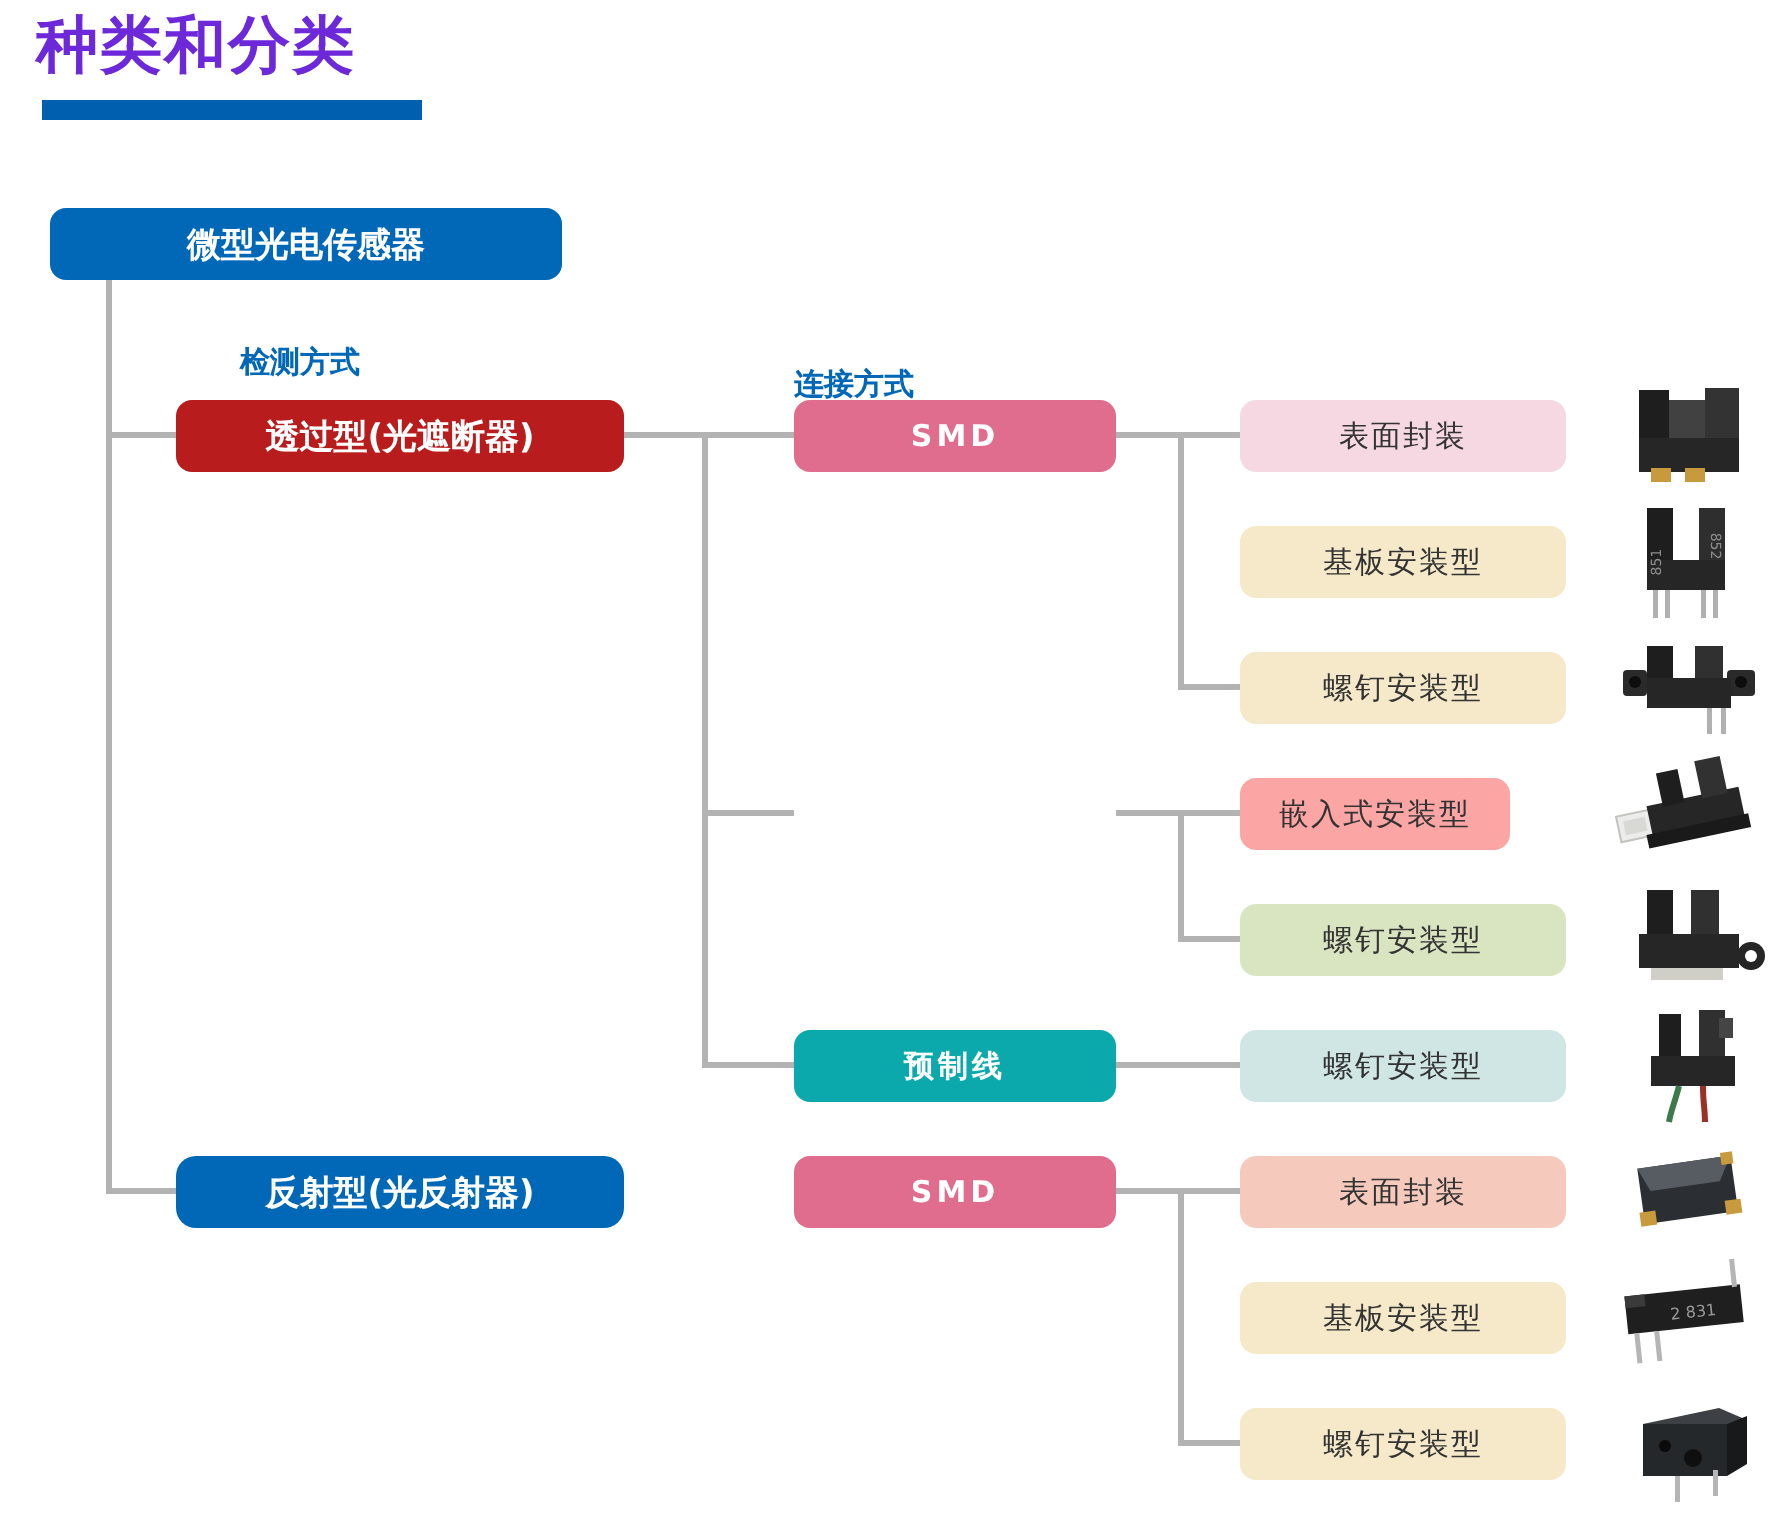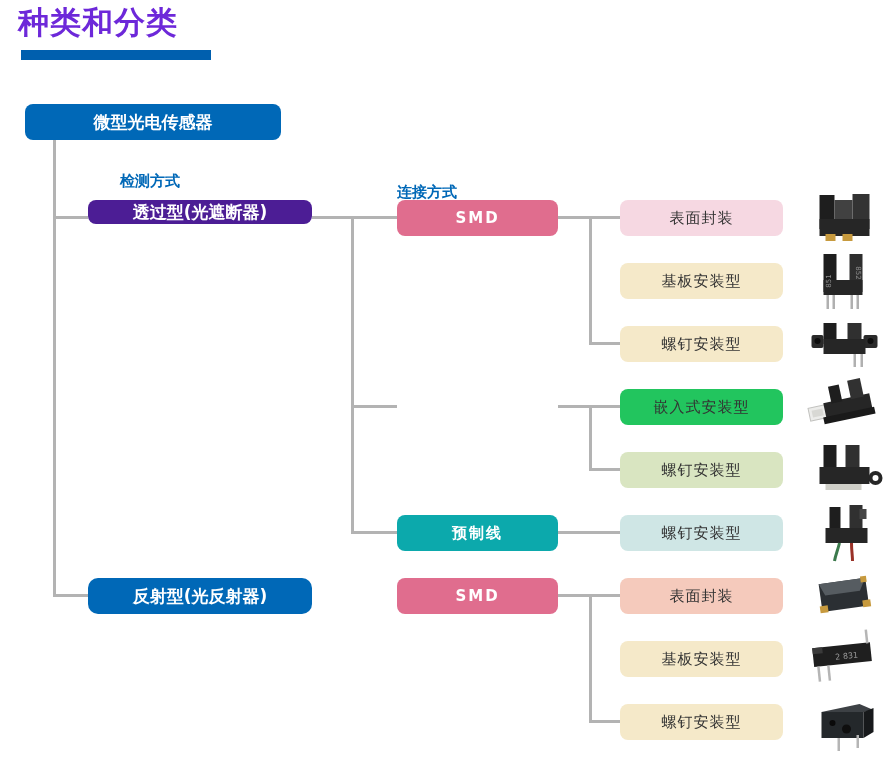--- a/index.html
+++ b/index.html
@@ -51,31 +51,31 @@
   <div class="connector" style="left:558px;top:405px;width:62px;height:3px;"></div>
   <div class="connector" style="left:589px;top:405px;width:3px;height:66px;"></div>
   <div class="connector" style="left:589px;top:468px;width:31px;height:3px;"></div>
   <div class="connector" style="left:558px;top:531px;width:62px;height:3px;"></div>
   <div class="connector" style="left:558px;top:594px;width:62px;height:3px;"></div>
   <div class="connector" style="left:589px;top:594px;width:3px;height:129px;"></div>
   <div class="connector" style="left:589px;top:720px;width:31px;height:3px;"></div>
 
   <div class="node solid" style="left: 25px; top: 104px; width: 256px; height: 36px; background-color: rgb(0, 104, 183);">微型光电传感器</div>
 
-  <div class="node solid" style="left: 88px; top: 200px; width: 224px; height: 24px; background-color: #4c1d95;">透过型(光遮断器)</div>
+  <div class="node solid" style="left: 88px; top: 200px; width: 224px; height: 36px; background-color: #b91c1c;">透过型(光遮断器)</div>
   <div class="node solid" style="left: 88px; top: 578px; width: 224px; height: 36px; background-color: rgb(0, 104, 183); border-radius: 10px;">反射型(光反射器)</div>
 
   <div class="node conn" style="left: 397px; top: 200px; width: 161px; height: 36px; background-color: rgb(224, 109, 142);">SMD</div>
   <div class="node conn" style="left: 397px; top: 515px; width: 161px; height: 36px; background-color: rgb(12, 169, 172);">预制线</div>
   <div class="node conn" style="left: 397px; top: 578px; width: 161px; height: 36px; background-color: rgb(224, 109, 142);">SMD</div>
 
   <div class="node mount" style="left: 620px; top: 200px; width: 163px; height: 36px; background-color: rgb(246, 216, 226);">表面封装</div>
   <div class="node mount" style="left: 620px; top: 263px; width: 163px; height: 36px; background-color: rgb(245, 233, 201);">基板安装型</div>
   <div class="node mount" style="left: 620px; top: 326px; width: 163px; height: 36px; background-color: rgb(245, 233, 201);">螺钉安装型</div>
-  <div class="node mount" style="left: 620px; top: 389px; width: 163px; height: 36px; background-color: #22c55e;">嵌入式安装型</div>
+  <div class="node mount" style="left: 620px; top: 389px; width: 135px; height: 36px; background-color: #fca5a5;">嵌入式安装型</div>
   <div class="node mount" style="left: 620px; top: 452px; width: 163px; height: 36px; background-color: rgb(217, 229, 193);">螺钉安装型</div>
   <div class="node mount" style="left: 620px; top: 515px; width: 163px; height: 36px; background-color: rgb(207, 230, 229);">螺钉安装型</div>
   <div class="node mount" style="left: 620px; top: 578px; width: 163px; height: 36px; background-color: rgb(245, 202, 188);">表面封装</div>
   <div class="node mount" style="left: 620px; top: 641px; width: 163px; height: 36px; background-color: rgb(245, 233, 201);">基板安装型</div>
   <div class="node mount" style="left: 620px; top: 704px; width: 163px; height: 36px; background-color: rgb(245, 233, 201);">螺钉安装型</div>
 
   <div class="photo" style="top:188px;">
     <svg viewBox="0 0 88 60">
       <rect x="20" y="7" width="15" height="34" fill="#1e1e1e"></rect>
       <rect x="53" y="6" width="17" height="35" fill="#333"></rect>

